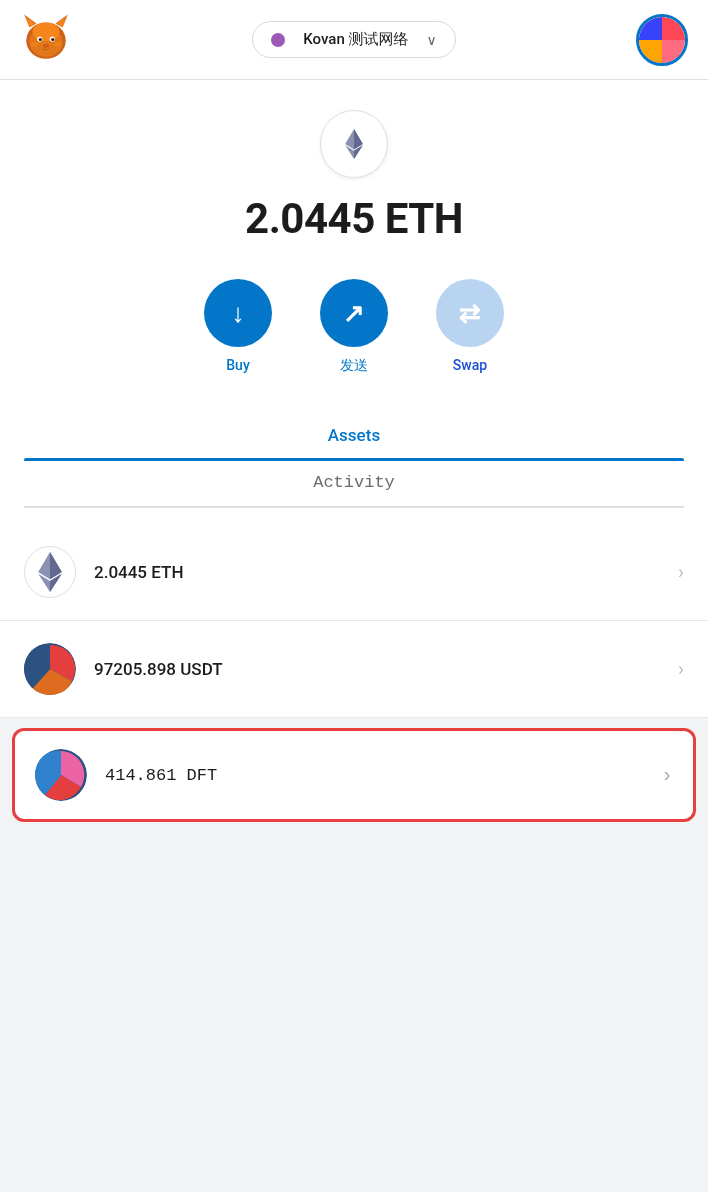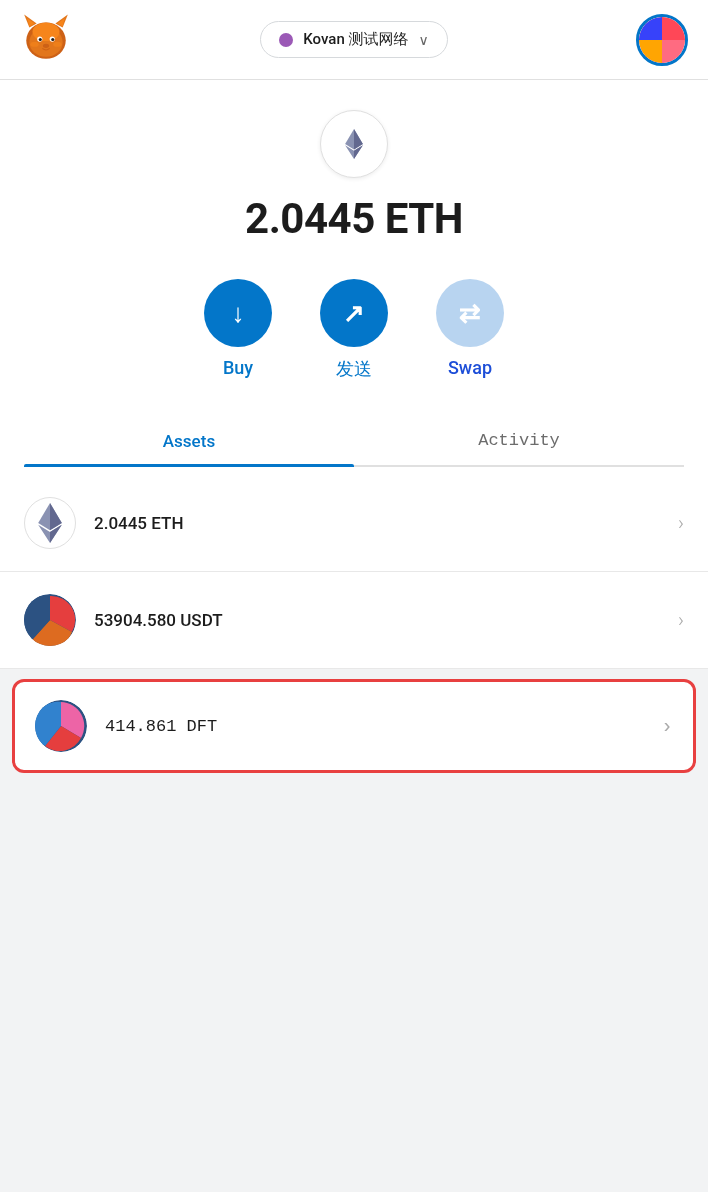--- a/index.html
+++ b/index.html
@@ -25,21 +25,21 @@
       width: 52px;
       height: 52px;
     }
     .network-selector {
       display: flex;
       align-items: center;
       background: #ffffff;
       border: 1.5px solid #d6d9dc;
       border-radius: 30px;
       padding: 8px 18px;
-      gap: 10px;
+      gap: 18px;
       cursor: pointer;
     }
     .network-dot {
       width: 14px;
       height: 14px;
       border-radius: 50%;
       background: #9b59b6;
       flex-shrink: 0;
     }
     .network-name {
@@ -117,41 +117,42 @@
       align-items: center;
       justify-content: center;
     }
     .action-circle.active {
       background: #0376c9;
     }
     .action-circle.inactive {
       background: #b8d4f0;
     }
     .action-label {
-      font-size: 18px;
+      font-size: 14px;
       font-weight: 500;
     }
     .action-label.active {
       color: #0376c9;
     }
     .action-label.inactive {
       color: #1d4ed8;
     }
     .action-icon {
       color: #ffffff;
       font-size: 26px;
       font-weight: bold;
     }
 
     
     .tabs {
       display: flex;
       width: 100%;
       border-bottom: 2px solid #e0e0e0;
-      margin-bottom: 8px;
+      margin-bottom: 16px;
+      flex-direction: column;
     }
     .tab {
       flex: 1;
       text-align: center;
       padding: 14px 0;
       font-size: 17px;
       font-weight: 500;
       cursor: pointer;
       position: relative;
     }
@@ -359,21 +360,21 @@
 
   <div class="asset-item">
     <div class="asset-token-icon">
       <svg class="pie-icon" viewBox="0 0 52 52" xmlns="http://www.w3.org/2000/svg">
         <circle cx="26" cy="26" r="26" fill="#2c5282"></circle>
         <path d="M26 26 L26 2 A24 24 0 0 1 48 38 Z" fill="#e53e3e"></path>
         <path d="M26 26 L48 38 A24 24 0 0 1 8 46 Z" fill="#dd6b20"></path>
         <path d="M26 26 L8 46 A24 24 0 0 1 26 2 Z" fill="#2c5282"></path>
       </svg>
     </div>
-    <span class="asset-name">53904.580 USDT</span>
+    <span class="asset-name">97205.898 USDT</span>
     <span class="chevron-right">›</span>
   </div>
 
   <div style="padding: 10px 12px; background: #f2f3f4;">
     <div class="asset-item highlighted" style="margin: 0; width: 100%; font-family: Liberation Mono, monospace;">
       <div class="asset-token-icon">
         <svg class="pie-icon" viewBox="0 0 52 52" xmlns="http://www.w3.org/2000/svg">
           <circle cx="26" cy="26" r="26" fill="#2c5282"></circle>
           <path d="M26 26 L26 2 A24 24 0 0 1 46 38 Z" fill="#ed64a6"></path>
           <path d="M26 26 L46 38 A24 24 0 0 1 10 46 Z" fill="#e53e3e"></path>

